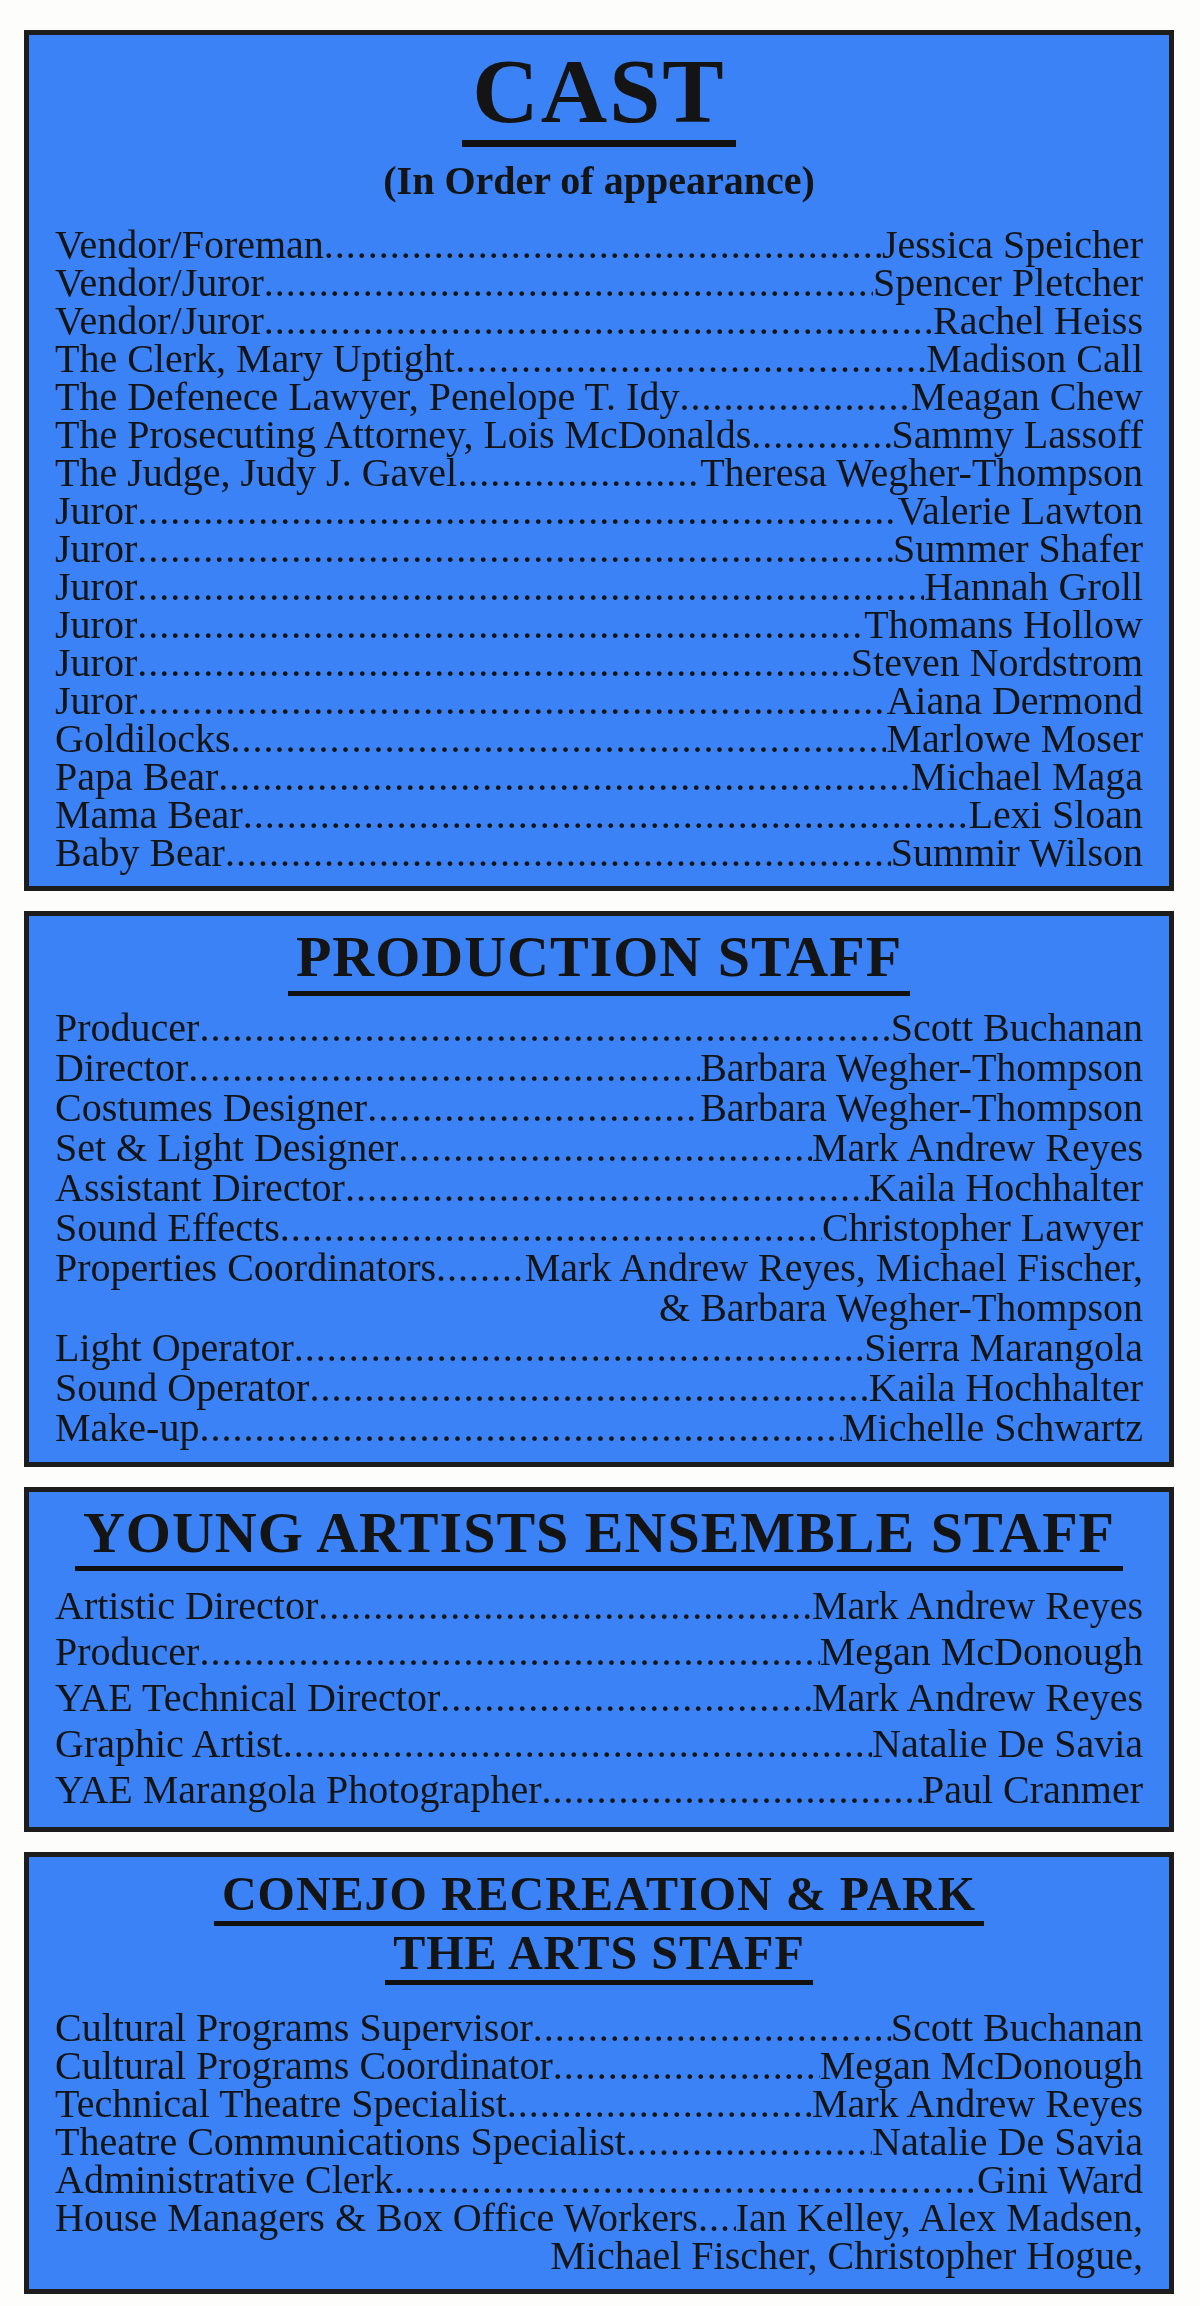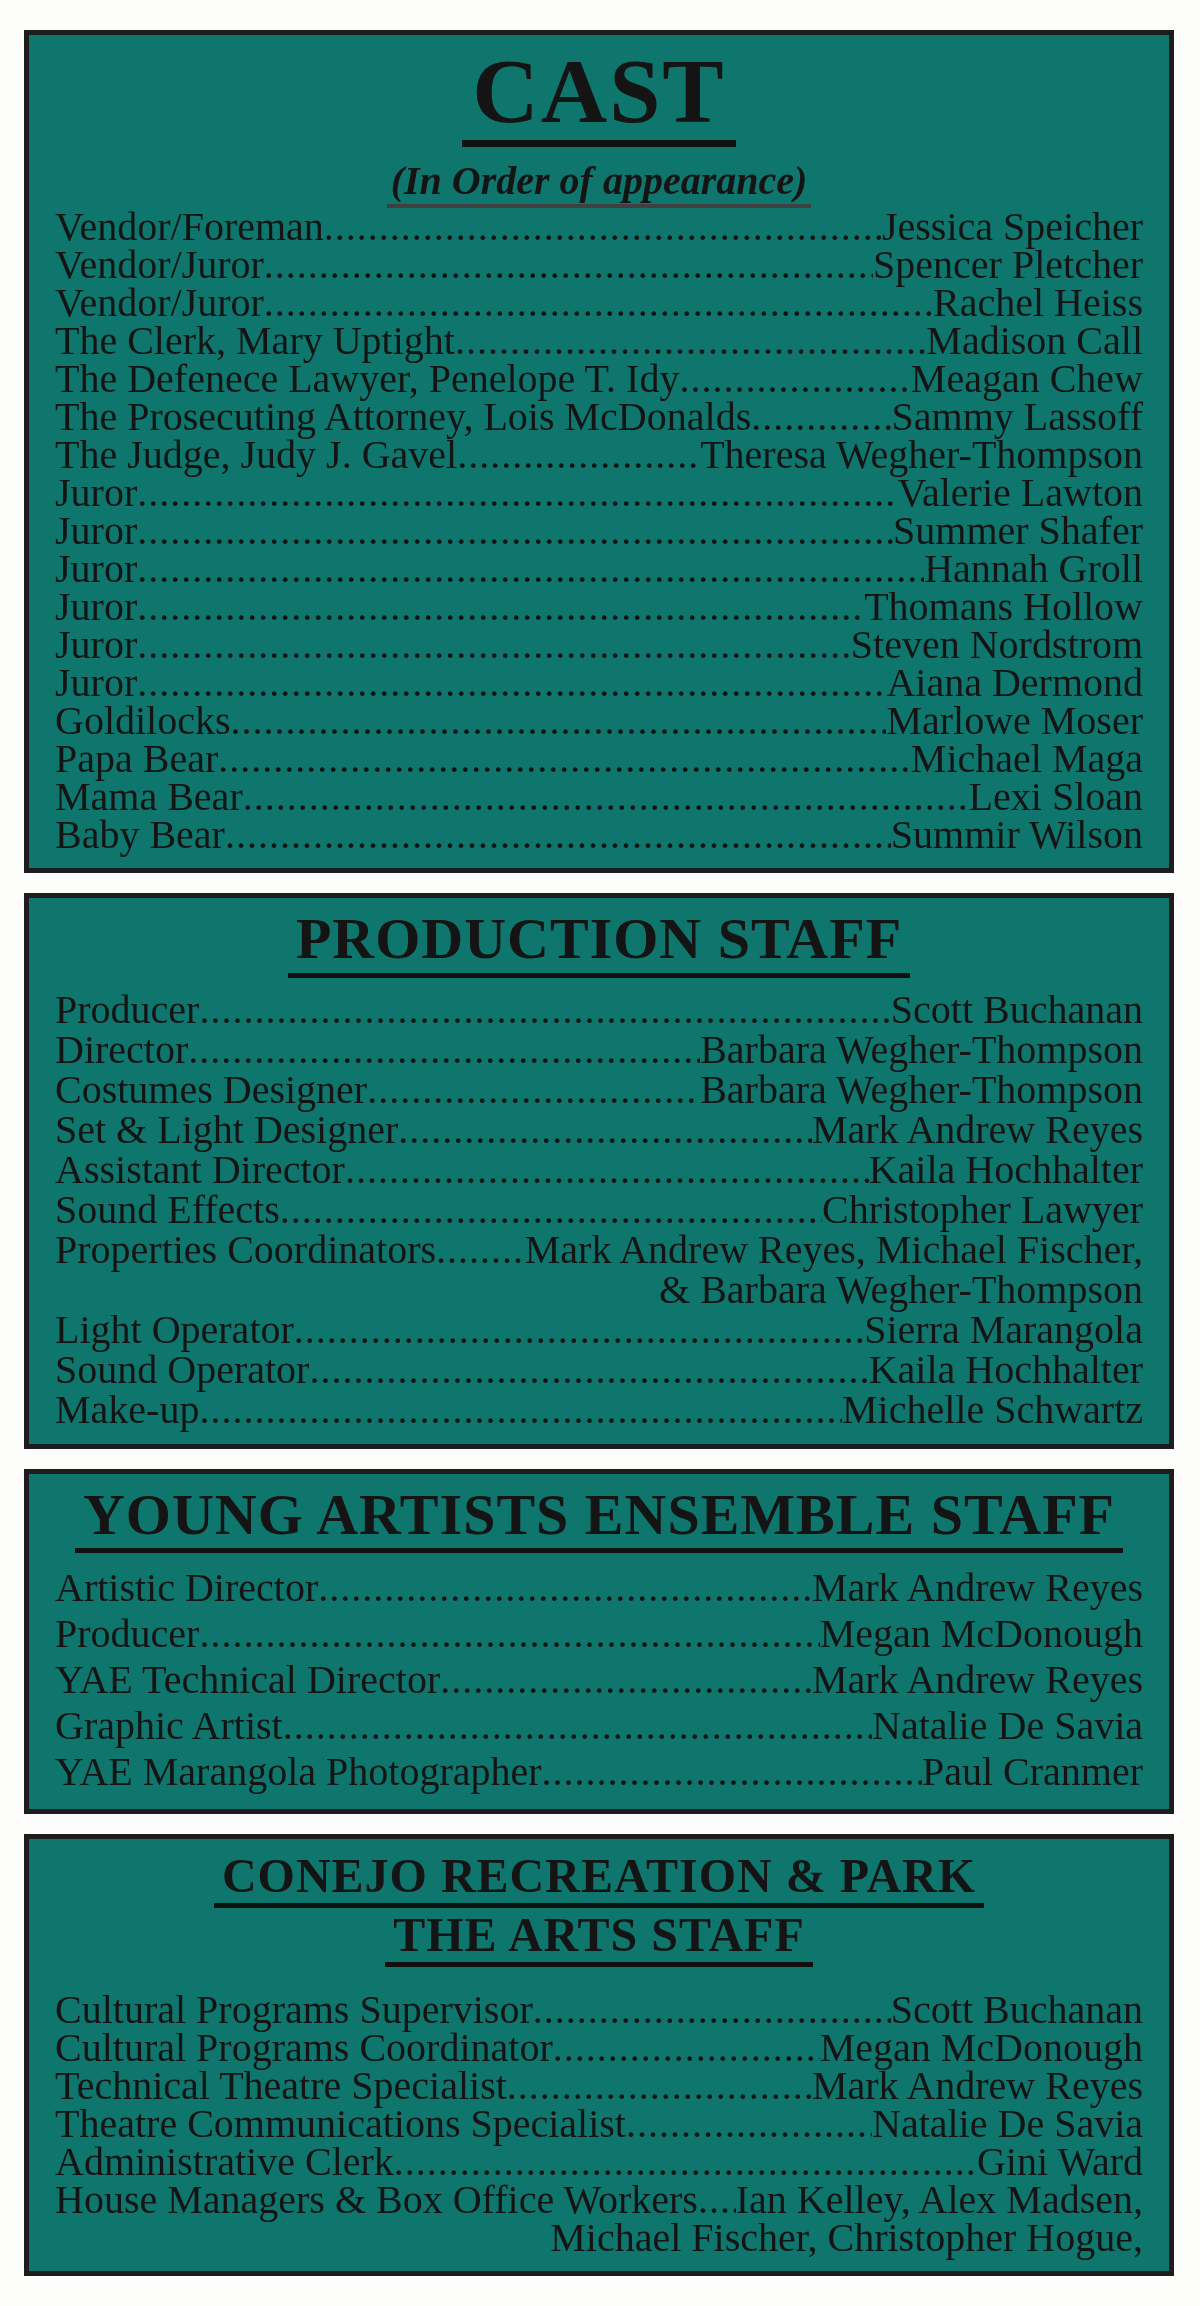--- a/index.html
+++ b/index.html
@@ -12,21 +12,21 @@
     width: 1200px;
     height: 2306px;
     box-sizing: border-box;
     padding: 30px 26px 0 24px;
     font-family: "Liberation Serif", "DejaVu Serif", serif;
     color: #141414;
     overflow: hidden;
   }
   .box {
     border: 5px solid #1d1d1d;
-    background: #0f766e;
+    background: #3b82f6;
     box-sizing: border-box;
     padding: 10px 26px 14px 26px;
     margin-bottom: 20px;
   }
   
   .title-wrap { text-align: center; }
   .cast-title {
     display: inline-block;
     font-size: 92px;
     line-height: 1.0;
@@ -34,23 +34,23 @@
     letter-spacing: 2px;
     border-bottom: 7px solid #111;
     padding: 0 10px 3px 10px;
     margin-bottom: 12px;
   }
   .cast-subtitle {
     display: inline-block;
     font-size: 40px;
     line-height: 1.1;
     font-weight: bold;
-    font-style: italic;
-    border-bottom: 4px solid #404040;
+    border-bottom: 4px solid #3b82f6;
     padding: 0 4px 1px 4px;
+    margin-bottom: 18px;
   }
   .section-title {
     display: inline-block;
     font-size: 58px;
     line-height: 1.08;
     font-weight: bold;
     letter-spacing: 1px;
     border-bottom: 5px solid #111;
     padding: 0 8px 2px 8px;
     margin-bottom: 12px;

